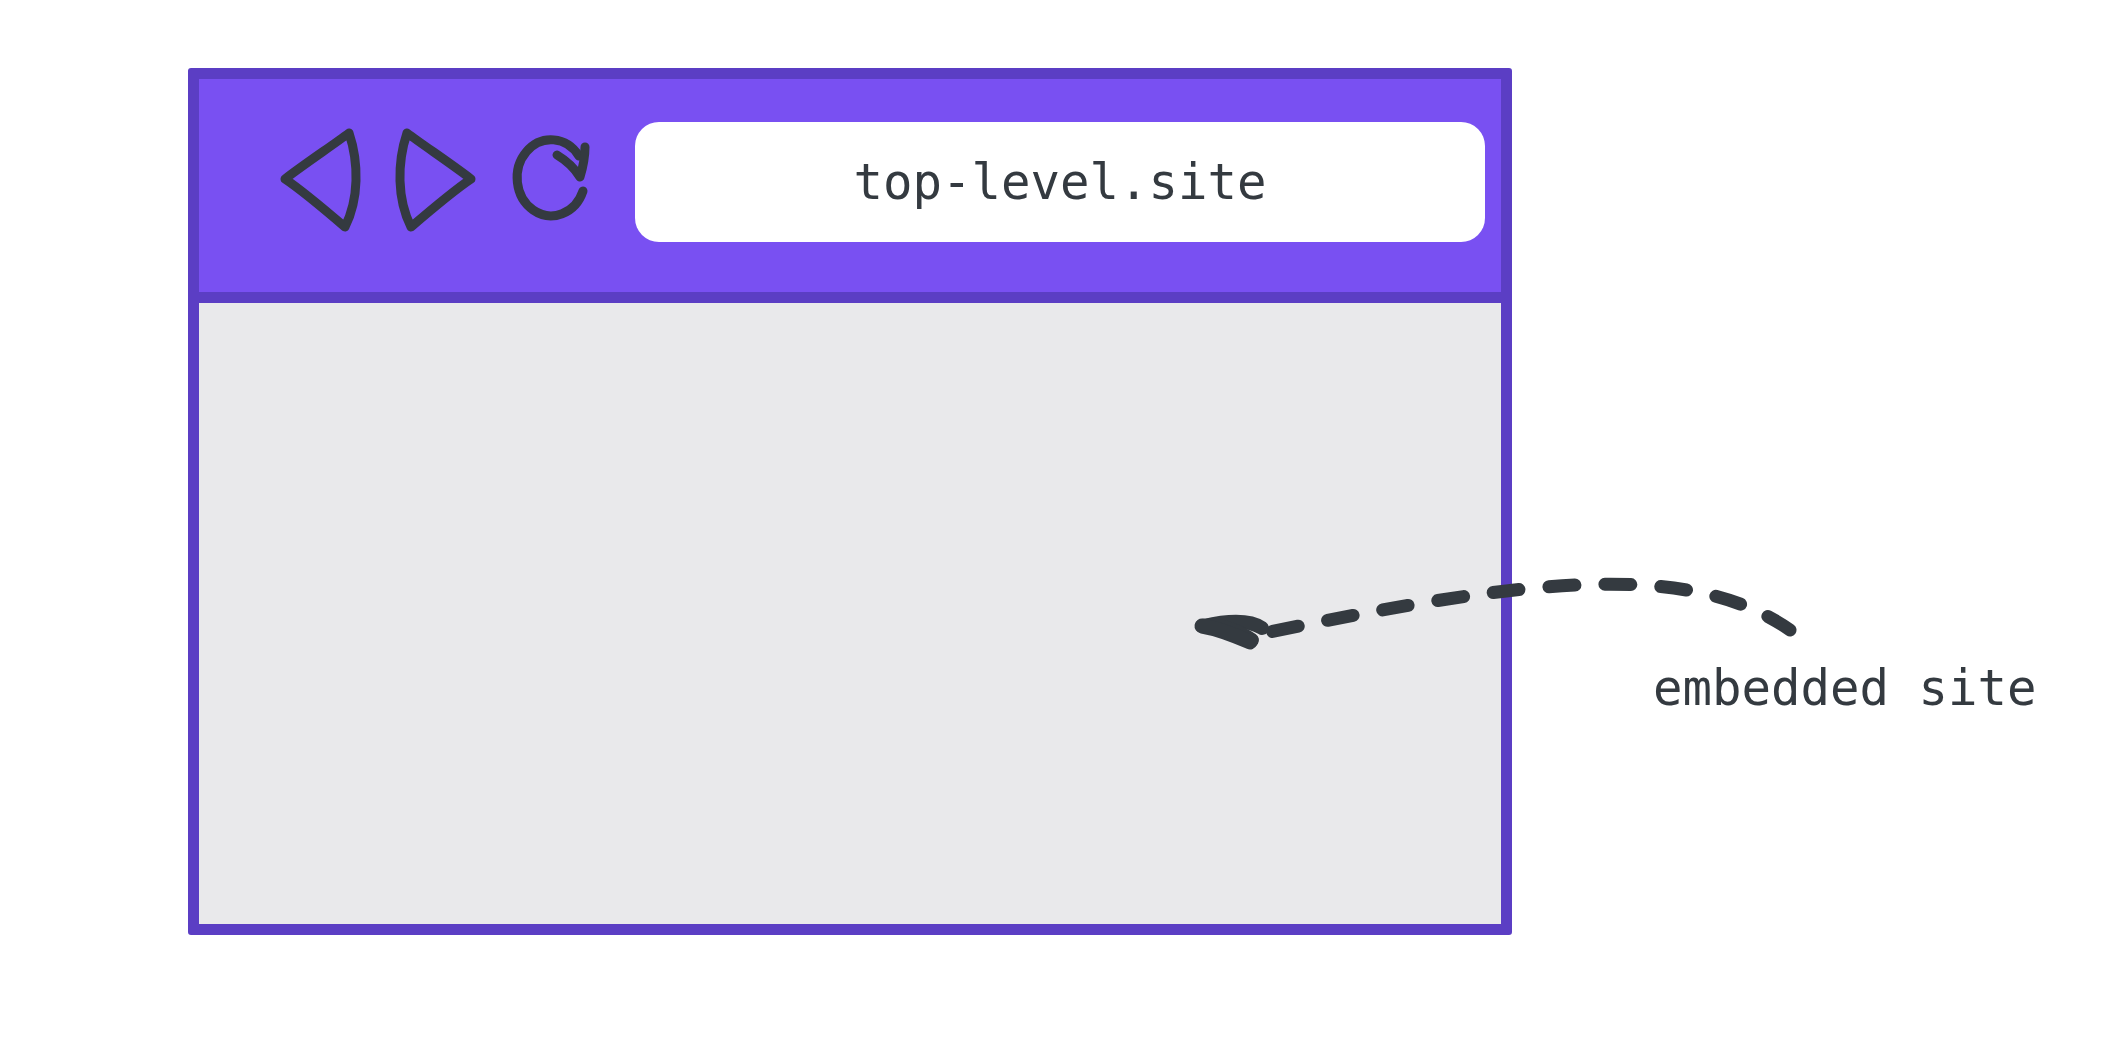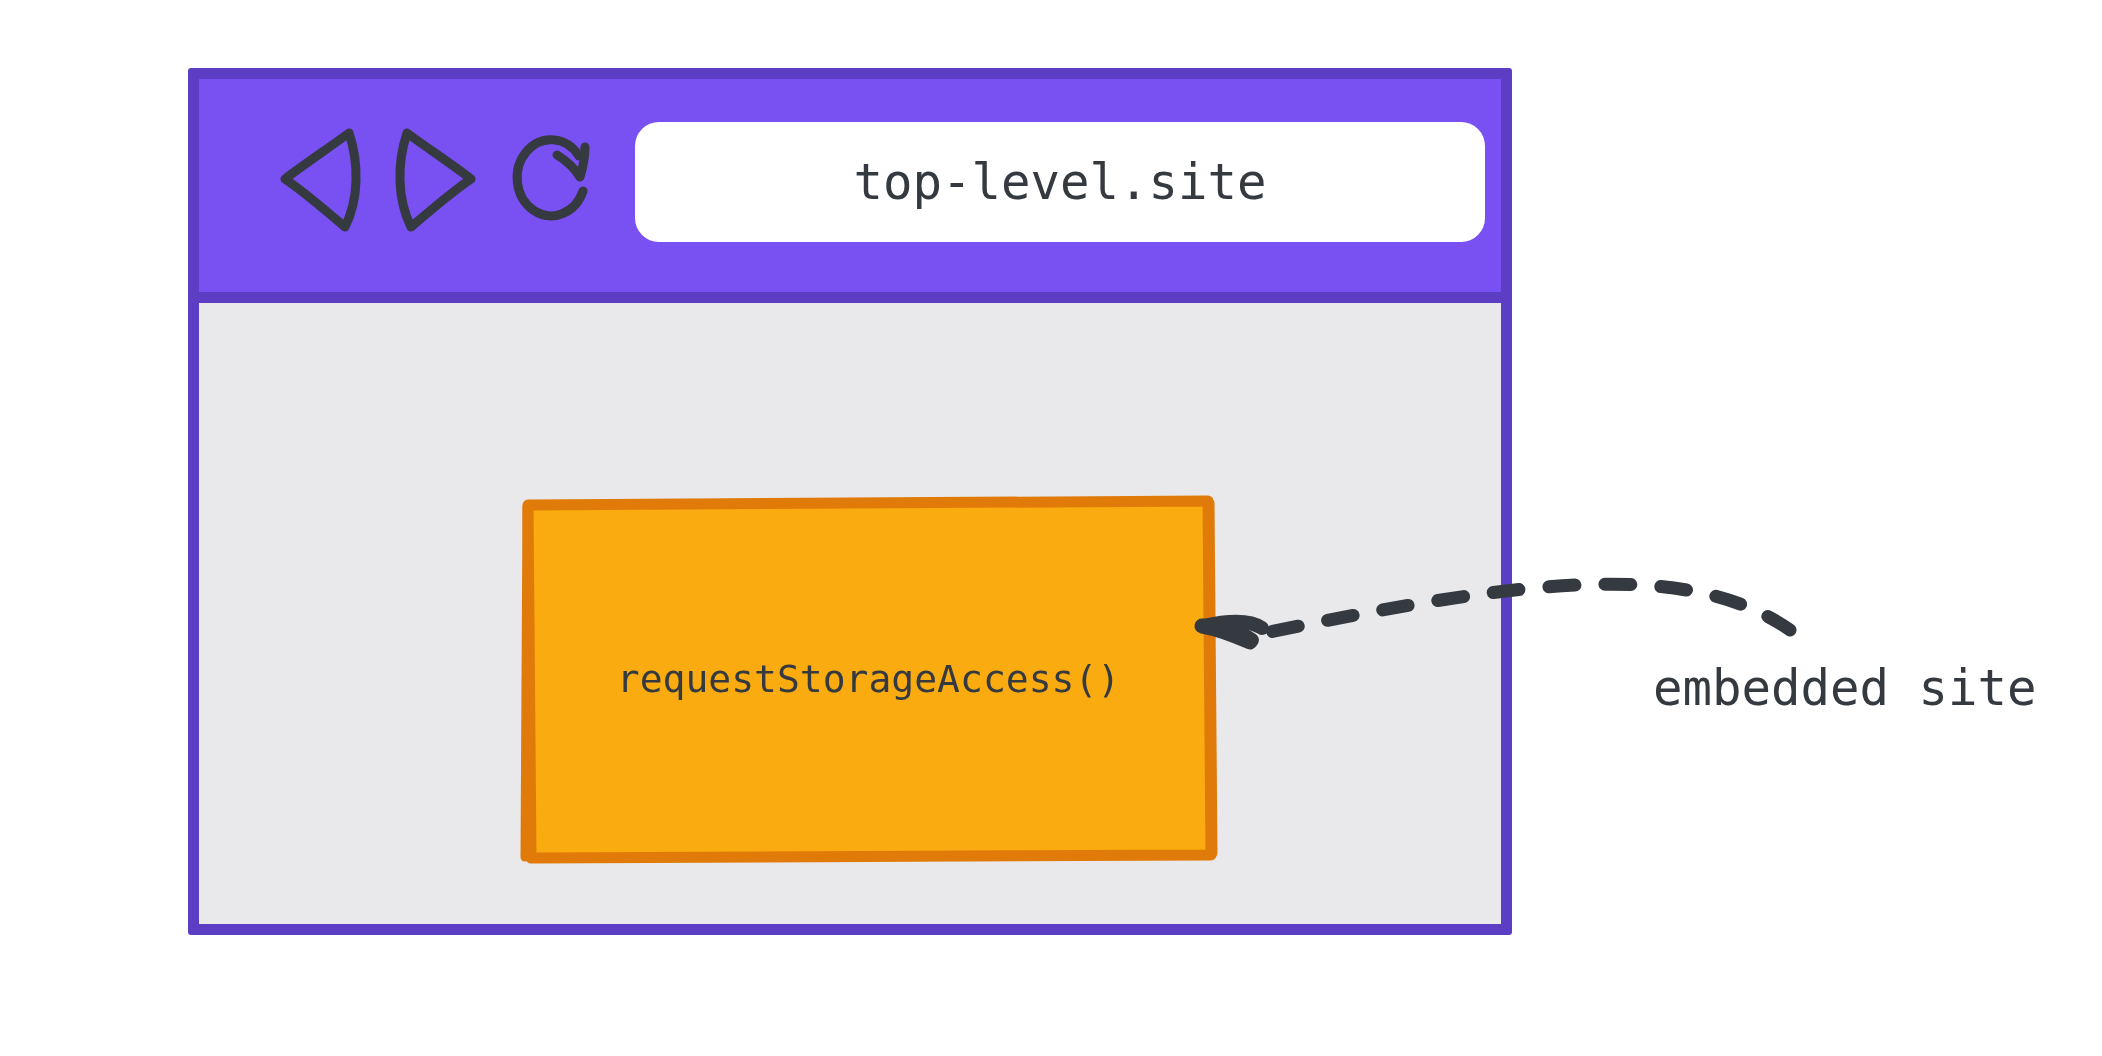--- a/index.html
+++ b/index.html
@@ -174,31 +174,20 @@
             <path d="M50 36 C 60 42, 68 50, 73 58 C 76 48, 78 38, 78 28" fill="none" stroke="#343a40" stroke-width="9" stroke-linecap="round" stroke-linejoin="round"></path>
           </svg>
         </div>
       </div>
 
       <div class="url-bar">
         <span class="url-text" title="Search or enter address">top-level.site</span>
       </div>
     </div>
 
-    <div class="viewport">
-
-      <div class="embedded-frame">
-        <svg class="sketch-rect" viewBox="0 0 709 379" preserveAspectRatio="none">
-          <path d="M14 16 L 694 12 L 697 366 L 17 369 Z" fill="#f9ab10" stroke="#e07b0a" stroke-width="11" stroke-linecap="round" stroke-linejoin="round"></path>
-          <path d="M13 18 L 11 368" fill="none" stroke="#e07b0a" stroke-width="9" stroke-linecap="round"></path>
-          <path d="M696 14 L 699 364" fill="none" stroke="#e07b0a" stroke-width="9" stroke-linecap="round"></path>
-        </svg>
-        <div class="embedded-label">requestStorageAccess()</div>
-      </div>
-    </div>
   </div>
 
   <svg class="annotation-arrow" viewBox="0 0 720 200">
 
     <path d="M640 90 C 540 20, 380 38, 120 92" fill="none" stroke="#343a40" stroke-width="13" stroke-linecap="round" stroke-dasharray="26 30"></path>
 
     <path d="M112 88 C 100 80, 80 80, 54 86" fill="none" stroke="#343a40" stroke-width="14" stroke-linecap="round" stroke-linejoin="round"></path>
     <path d="M52 86 C 66 84, 84 88, 102 100" fill="none" stroke="#343a40" stroke-width="14" stroke-linecap="round" stroke-linejoin="round"></path>
     <path d="M52 86 C 64 88, 82 94, 100 102" fill="none" stroke="#343a40" stroke-width="15" stroke-linecap="round" stroke-linejoin="round"></path>
   </svg>

